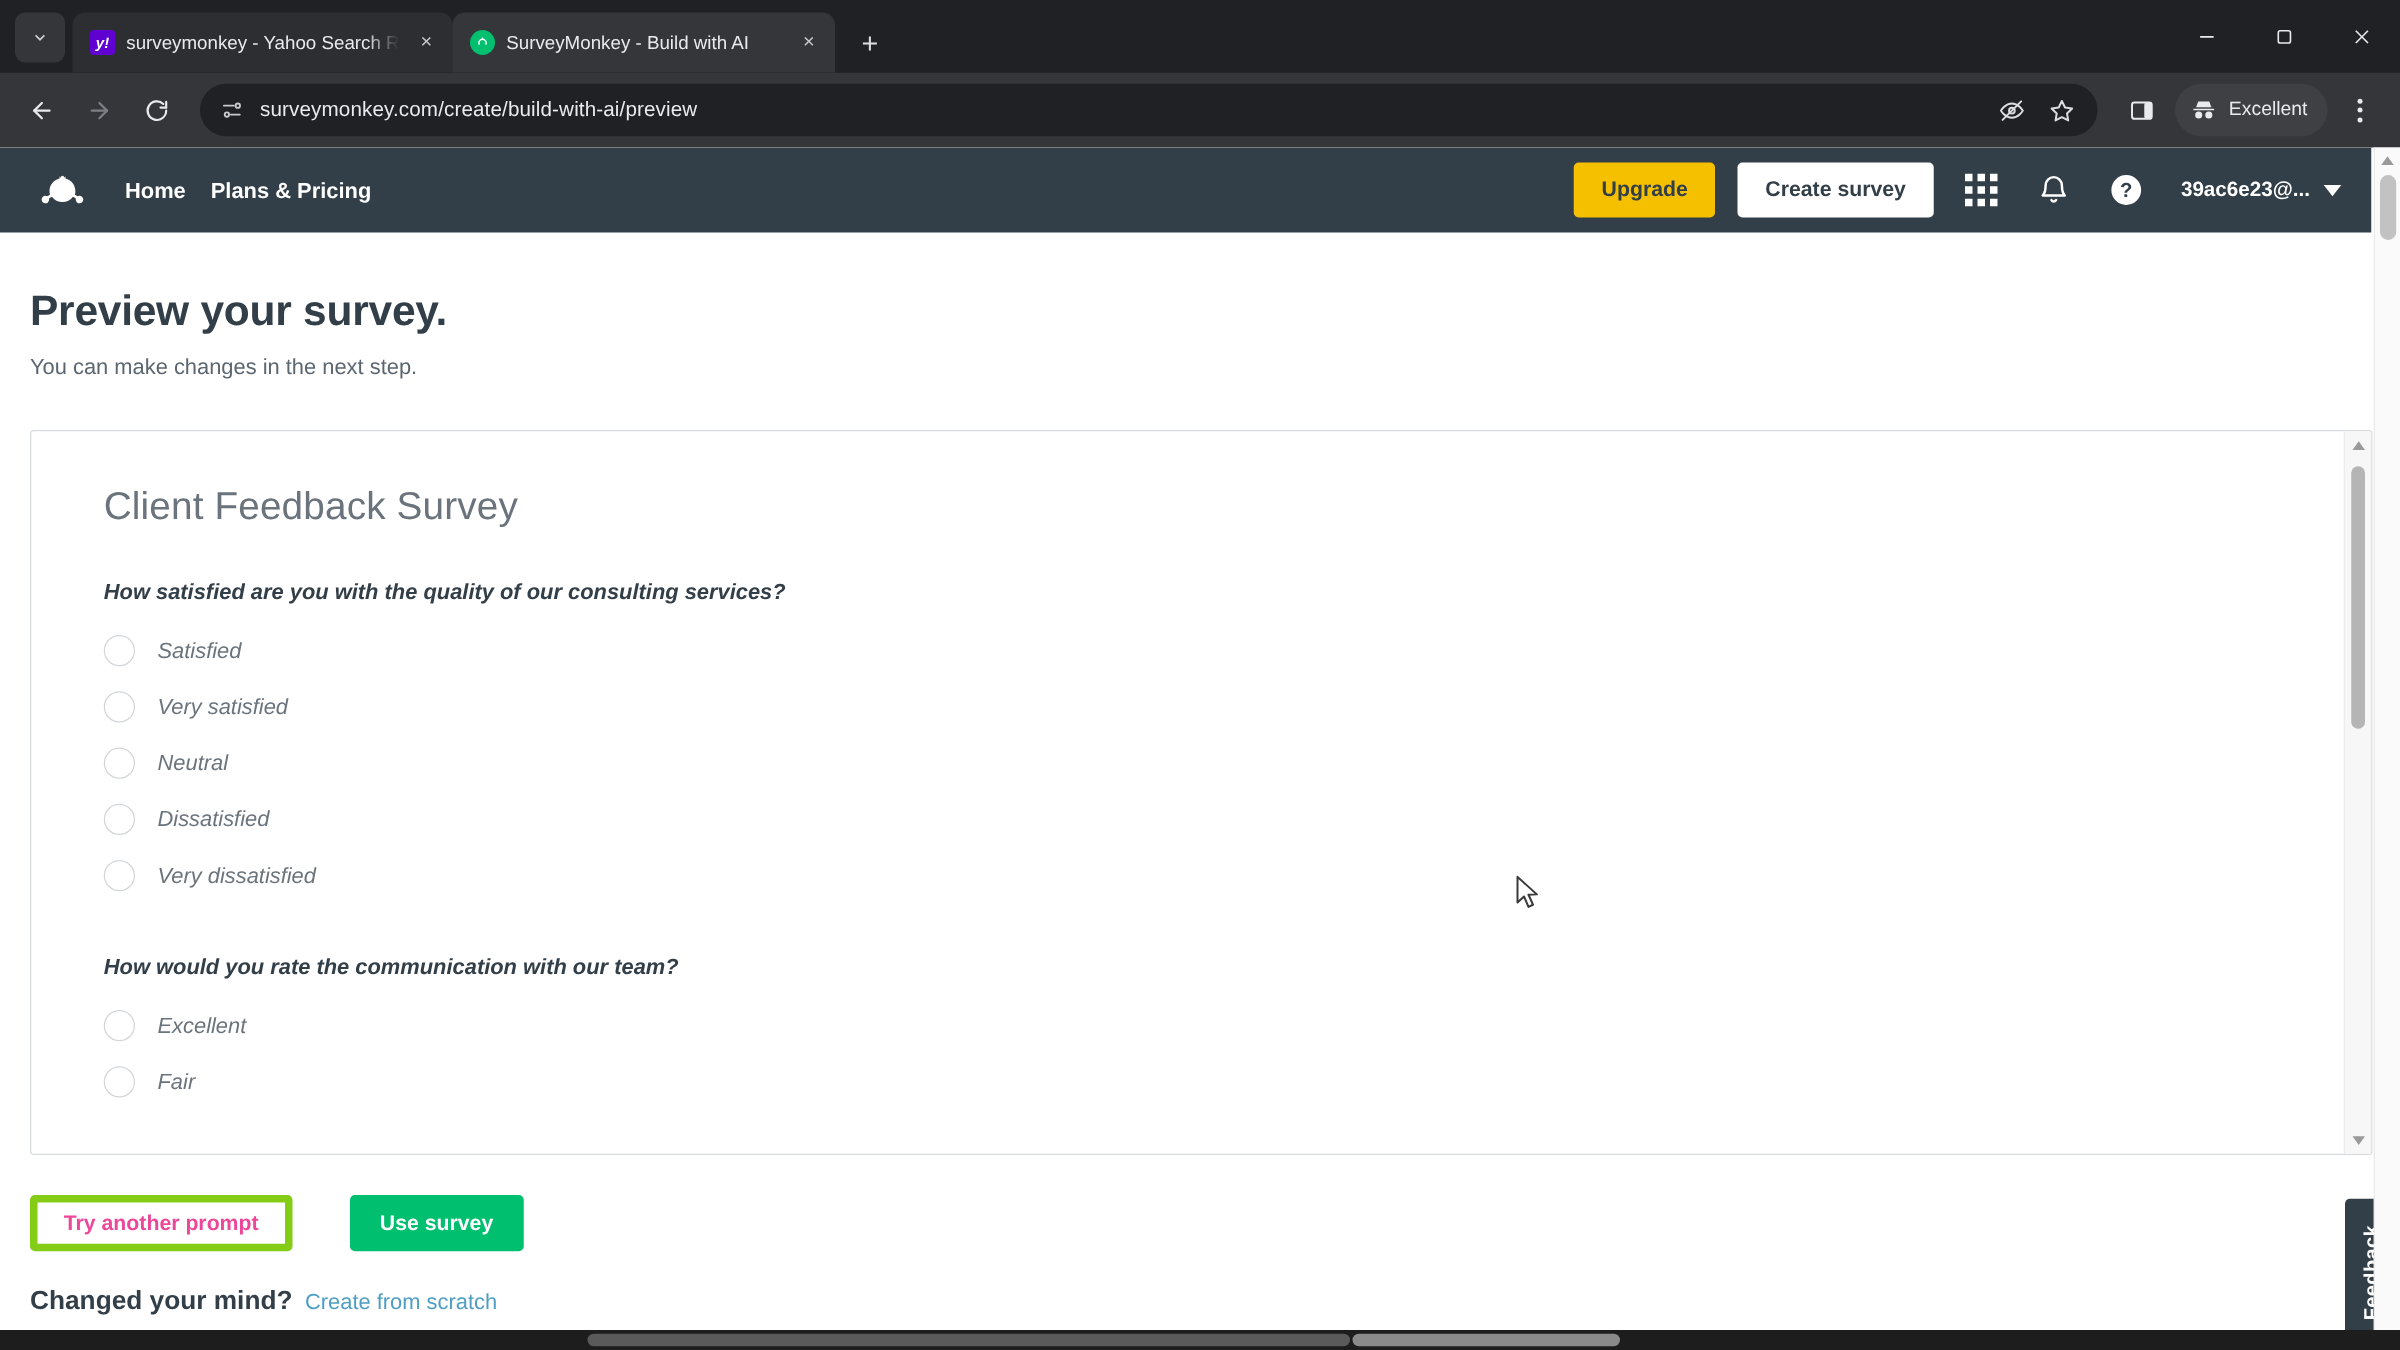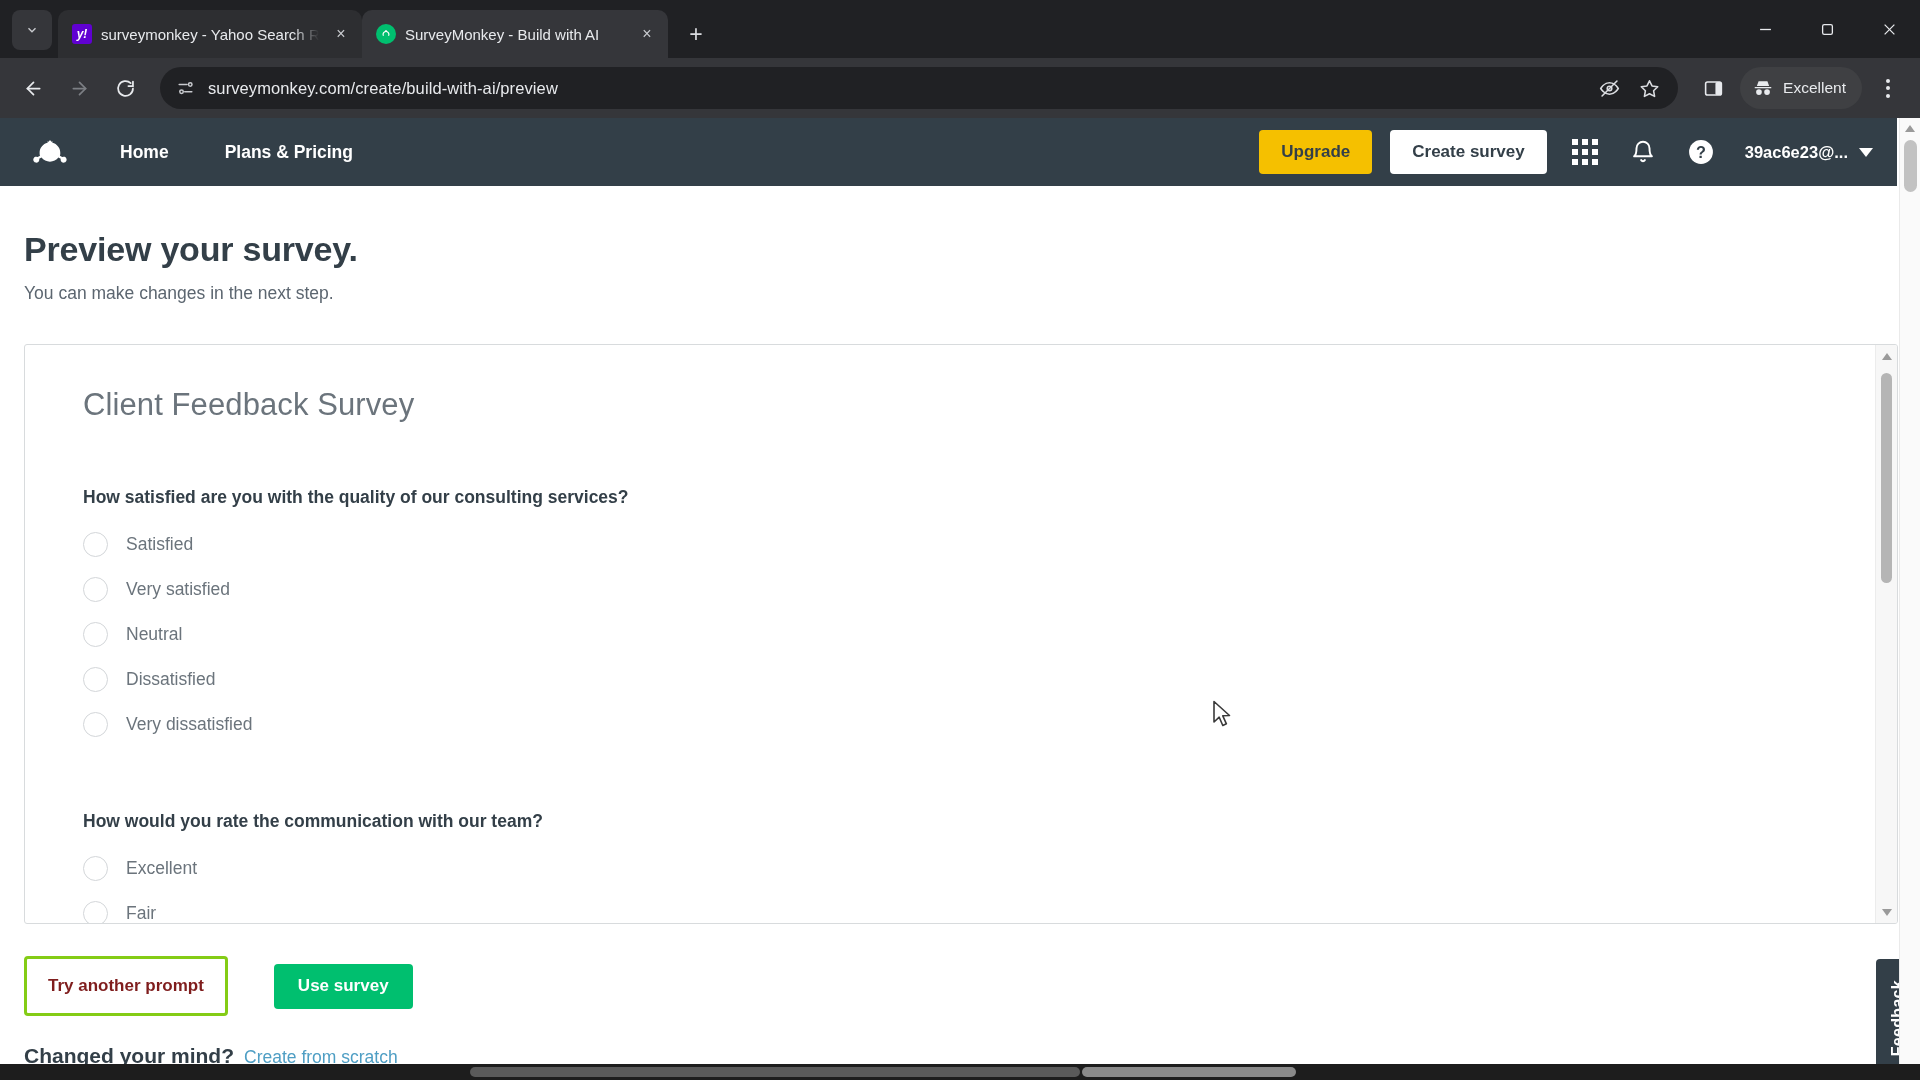--- a/index.html
+++ b/index.html
@@ -112,21 +112,21 @@
     background: #fff; overflow: hidden;
   }
 
   
   .sm-header {
     height: 68px; background: #333f48; display: flex; align-items: center;
     padding: 0 24px 0 28px; width: 1897px;
   }
   .sm-logo { width: 44px; height: 44px; display: flex; align-items: center; justify-content: center; }
   .sm-logo svg { width: 40px; height: 30px; }
-  .sm-nav { display: flex; align-items: center; gap: 56px; margin-left: 48px; }
+  .sm-nav { display: flex; align-items: center; gap: 20px; margin-left: 28px; }
   .sm-nav a { color: #fff; font-size: 17.5px; font-weight: bold; text-decoration: none; white-space: nowrap; }
   .sm-header-right { margin-left: auto; display: flex; align-items: center; gap: 18px; }
   .btn-upgrade {
     background: #f5c000; color: #333f48; border: none; border-radius: 4px;
     height: 44px; padding: 0 22px; font-size: 17px; font-weight: bold;
     font-family: inherit; cursor: pointer;
   }
   .btn-create {
     background: #fff; color: #333f48; border: none; border-radius: 4px;
     height: 44px; padding: 0 22px; font-size: 17px; font-weight: bold;
@@ -150,21 +150,21 @@
 
   .preview-card {
     margin-top: 40px; margin-right: 22px;
     border: 1px solid #d8dbdd; border-radius: 3px;
     height: 580px; position: relative; background: #fff; overflow: hidden;
   }
   .preview-inner { padding: 42px 0 0 58px; }
   .survey-title {
     font-size: 31px; color: #6b747c; font-weight: normal; letter-spacing: .1px;
   }
-  .question { margin-top: 64px; }
+  .question { margin-top: 40px; font-style: italic; }
   .question-text { font-size: 17.5px; font-weight: bold; color: #333f48; }
   .options { margin-top: 14px; }
   .option { display: flex; align-items: center; gap: 18px; height: 45px; }
   .radio {
     width: 25px; height: 25px; border-radius: 50%;
     border: 1.6px solid #d3d6d9; background: #fff; flex: 0 0 25px;
   }
   .option-label { font-size: 17.5px; color: #6b747c; }
 
   
@@ -191,22 +191,22 @@
     display: flex; align-items: center; justify-content: center;
   }
   .feedback-tab span {
     color: #fff; font-size: 16px; font-weight: bold;
     writing-mode: vertical-rl; transform: rotate(180deg); letter-spacing: .3px;
   }
 
   
   .actions { display: flex; align-items: center; gap: 22px; margin-top: 32px; }
   .btn-outline {
-    background: #fff; border: 3px solid #84cc16; color: #7f1d1d;
-    border-radius: 4px; height: 60px; padding: 0 21px;
+    background: #fff; border: 6px solid #84cc16; color: #ec4899;
+    border-radius: 4px; height: 45px; padding: 0 21px;
     font-size: 17px; font-weight: bold; font-family: inherit; cursor: pointer; white-space: nowrap;
   }
   .btn-green {
     background: #00bf6f; border: none; color: #fff;
     border-radius: 4px; height: 45px; padding: 0 24px;
     font-size: 17px; font-weight: bold; font-family: inherit; cursor: pointer; white-space: nowrap; margin-left: 24px;
   }
   .changed-row { margin-top: 28px; display: flex; align-items: baseline; gap: 10px; }
   .changed-txt { font-size: 21px; font-weight: bold; color: #333f48; }
   .changed-link { font-size: 17.5px; color: #4e9ec4; text-decoration: none; }

